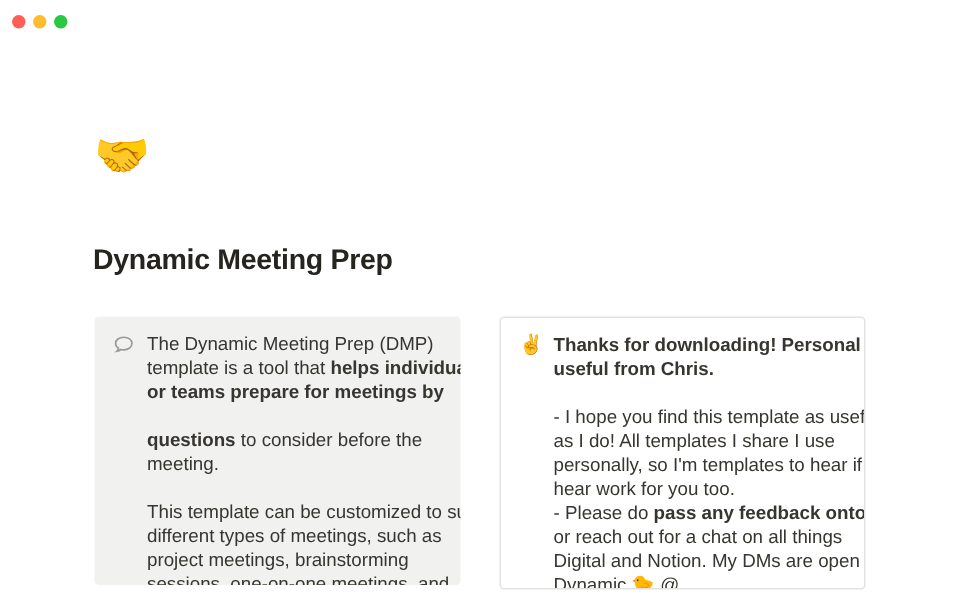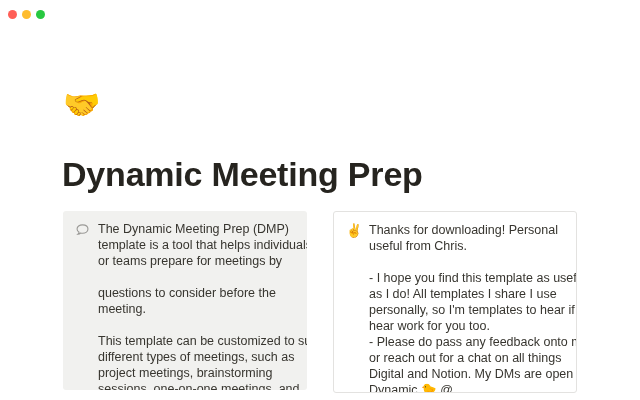--- a/index.html
+++ b/index.html
@@ -14,40 +14,40 @@
   .dot.close{left:8px;}
   .dot.min{left:22px;}
   .dot.max{left:36px;}
   
   .page-icon{
     position:absolute;left:63px;top:88px;font-size:30px;line-height:34px;
     font-family:"DejaVu Sans",sans-serif;cursor:default;
   }
   .page-title{
     position:absolute;left:62px;top:159px;margin:0;
-    font-size:34px;line-height:30px;font-weight:700;color:#26241f;
+    font-size:19px;line-height:30px;font-weight:700;color:#26241f;
     letter-spacing:-0.2px;
   }
   
   .callout{
     position:absolute;top:211px;width:244px;box-sizing:border-box;
     border-radius:3px;overflow:hidden;
     padding:10px 12px;display:flex;gap:8px;align-items:flex-start;
   }
   .callout.gray{left:63px;height:179px;background:#f1f1ef;}
   .callout.white{left:333px;height:182px;background:#ffffff;border:1px solid #e3e2e0;}
   .callout-icon{
     flex:0 0 15px;width:15px;height:16px;margin-top:1px;
     font-size:13px;line-height:16px;text-align:center;
     font-family:"DejaVu Sans",sans-serif;
   }
   .ct{flex:1;font-size:12.5px;line-height:16px;color:#37352f;min-width:0;}
   .ct p{margin:0;white-space:nowrap;}
   .ct .sp{height:16px;}
-  .ct span.b{font-weight:400;}
+  .ct span.b{font-weight:700;}
   .bubble-svg{display:block;width:15px;height:15px;}
 </style>
 </head>
 <body>
 
 <div class="titlebar">
   <span class="dot close" style="background-color: rgb(255, 95, 87);"></span>
   <span class="dot min" style="background-color: rgb(254, 188, 46);"></span>
   <span class="dot max" style="background-color: rgb(40, 200, 64);"></span>
 </div>

